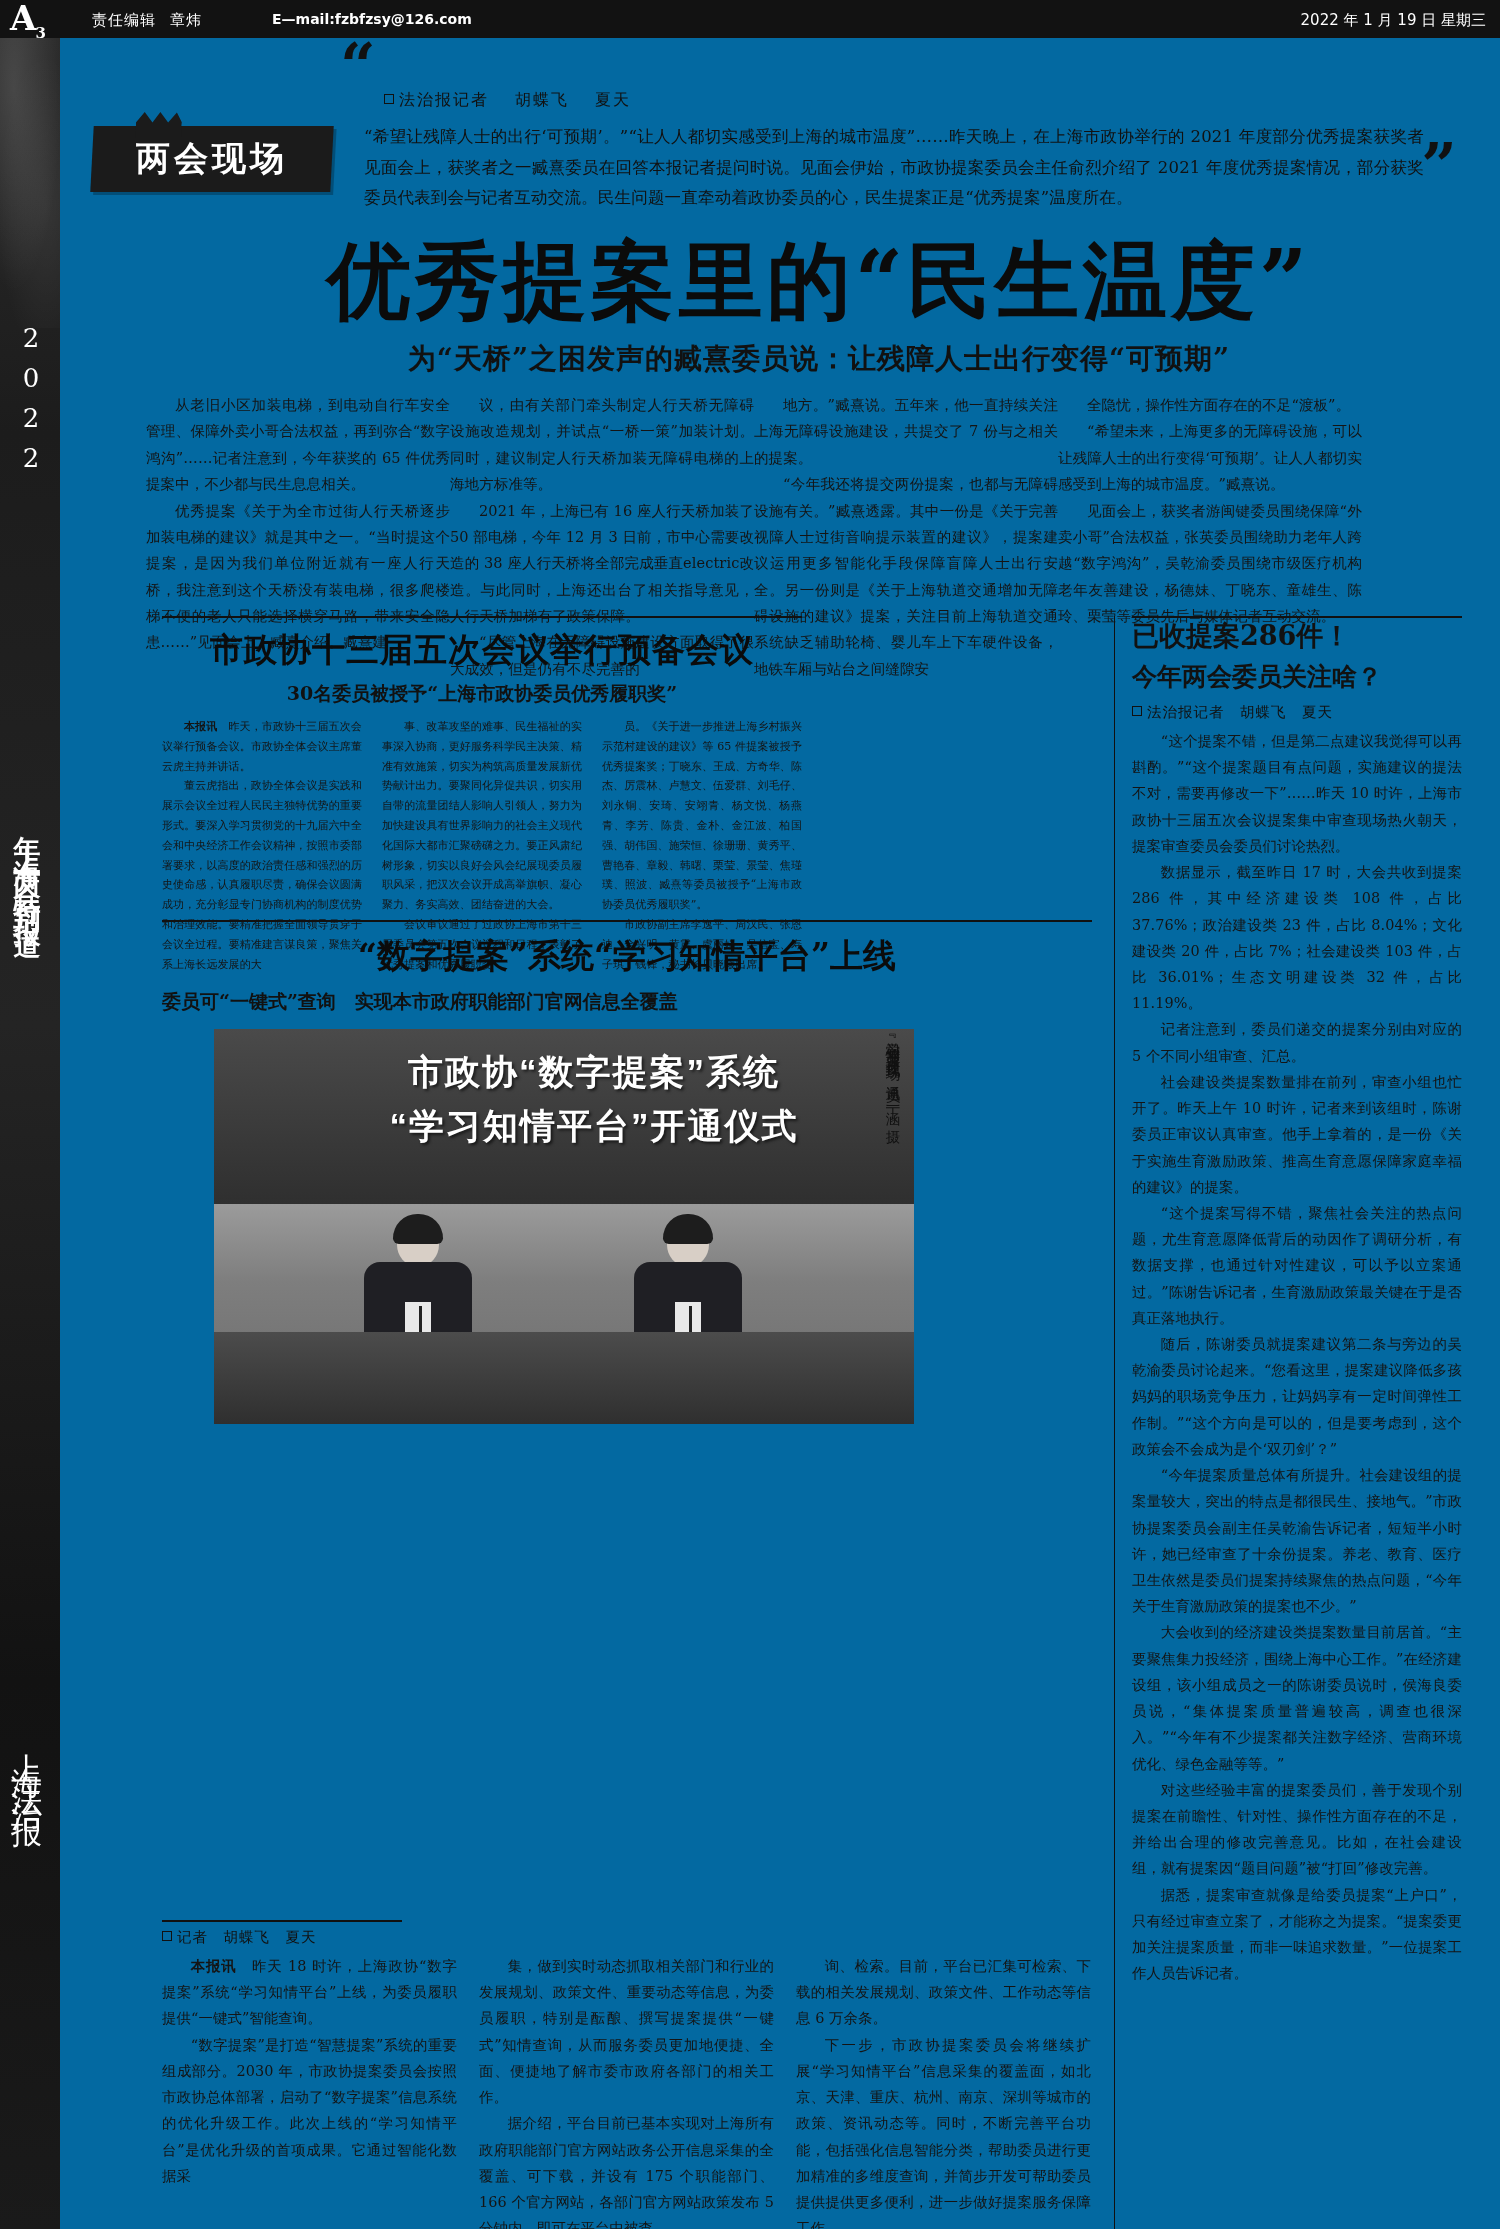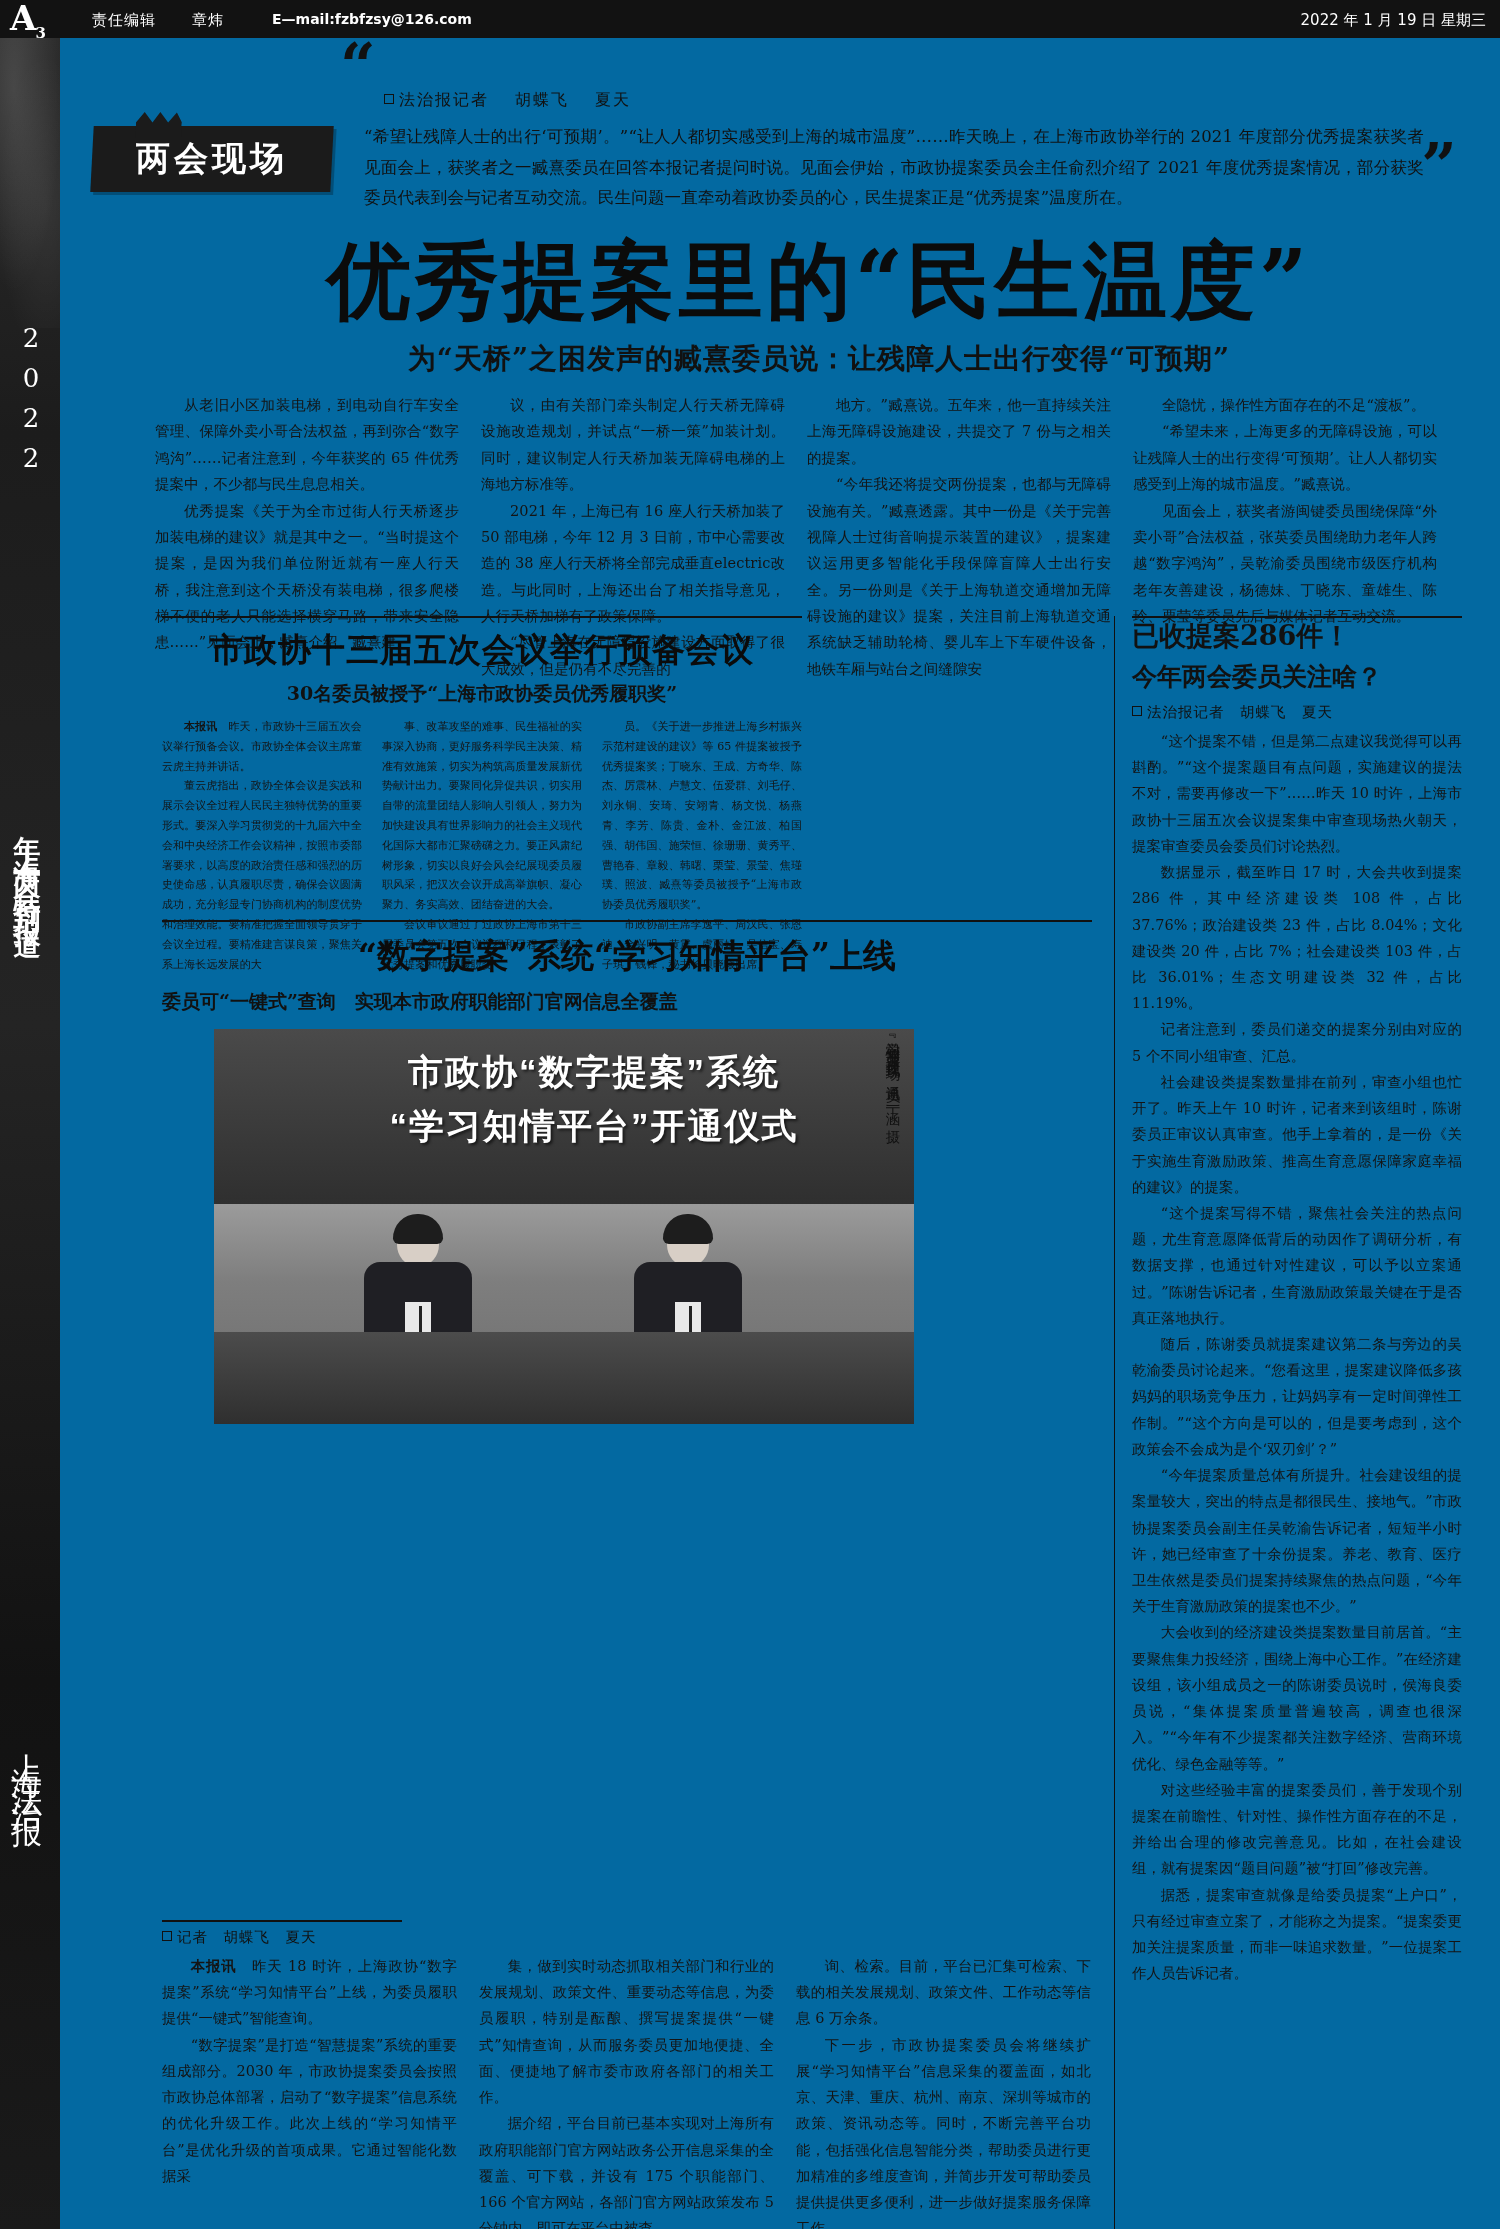--- a/index.html
+++ b/index.html
@@ -32,21 +32,21 @@
     position: absolute; left: 10px; top: -2px;
     font-family: "DejaVu Serif", serif;
     font-size: 34px; font-weight: bold; color: #fff;
     letter-spacing: -1px;
   }
   .topbar .logo sub { font-size: 15px; }
   .topbar .editor {
     position: absolute; left: 92px; top: 11px;
     font-size: 15px; letter-spacing: 1px;
   }
-  .topbar .editor .nm { margin-left: 36px; }
+  .topbar .editor .nm { margin-left: 14px; }
   .topbar .email {
     position: absolute; left: 272px; top: 11px;
     font-size: 14px; font-weight: bold; letter-spacing: 0px;
   }
   .topbar .date {
     position: absolute; right: 14px; top: 11px;
     font-size: 15px;
   }
 
   
@@ -160,22 +160,22 @@
     text-align: center;
     font-family: "DejaVu Serif", serif;
     font-weight: bold;
     font-size: 28px;
     letter-spacing: 1px;
     color: #111;
   }
 
   
   .art1 {
-    position: absolute; left: 81px; top: 352px; width: 1300px;
-    display: flex; gap: 22px;
+    position: absolute; left: 72px; top: 352px; width: 1300px;
+    display: flex; 
   }
   .col {
     font-family: "DejaVu Serif", serif;
     font-size: 14.5px;
     line-height: 1.82;
     text-align: justify;
     letter-spacing: .1px;
     color: #141414;
   }
   .art1 .col { width: 304px; }

